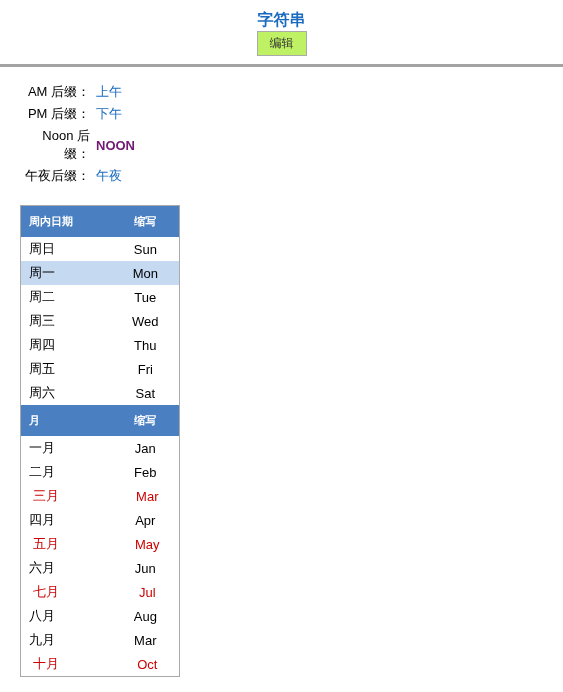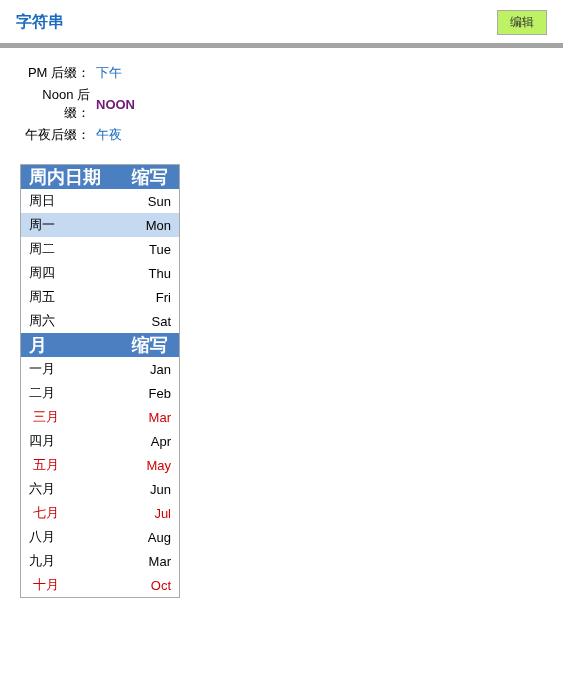--- a/index.html
+++ b/index.html
@@ -10,21 +10,22 @@
       color: #000;
       width: 563px;
       min-height: 692px;
     }
 
     .page-header {
       display: flex;
       align-items: center;
       justify-content: space-between;
       padding: 10px 16px 8px 16px;
-      border-bottom: 5px solid #a3a3a3;
+      border-bottom: 3px solid #a3a3a3;
+      flex-direction: column;
     }
 
     .page-title {
       color: #1a6bbf;
       font-size: 16px;
       font-weight: bold;
     }
 
     .edit-button {
       padding: 3px 12px;
@@ -69,38 +70,38 @@
 
     .calendar-table {
       border-collapse: collapse;
       border: 1px solid #aaa;
       width: 160px;
     }
 
     .calendar-table th {
       background-color: #4a7fc1;
       color: #fff;
-      padding: 0 8px;
+      padding: 8px 8px;
       text-align: left;
       font-weight: bold;
-      font-size: 18px;
+      font-size: 11px;
     }
 
     .calendar-table th.abbr-col {
       text-align: center;
       padding-right: 8px;
     }
 
     .calendar-table td {
       padding: 3px 8px;
       font-size: 13px;
     }
 
     .calendar-table td.abbr-cell {
-      text-align: right;
+      text-align: center;
       padding-right: 8px;
     }
 
     .calendar-table tr:nth-child(even) td {
       background: #fff;
     }
 
     .calendar-table tr:nth-child(odd) td {
       background: #fff;
     }
@@ -125,20 +126,24 @@
 
 <div class="page-header">
   <span class="page-title">字符串</span>
   <button class="edit-button">编辑</button>
 </div>
 
 <div class="content-area">
 
   <div class="suffix-section">
 
+  <div class="suffix-row">
+        <span class="suffix-label">AM 后缀：</span>
+        <span class="suffix-value">上午</span>
+      </div>
       <div class="suffix-row">
         <span class="suffix-label">PM 后缀：</span>
         <span class="suffix-value">下午</span>
       </div>
       <div class="suffix-row">
         <span class="suffix-label">Noon 后缀：</span>
         <span class="suffix-value noon">NOON</span>
       </div>
       <div class="suffix-row">
         <span class="suffix-label">午夜后缀：</span>
@@ -161,20 +166,24 @@
         </tr>
         <tr class="highlight-blue">
           <td>周一</td>
           <td class="abbr-cell">Mon</td>
         </tr>
         <tr>
           <td>周二</td>
           <td class="abbr-cell">Tue</td>
         </tr>
         <tr>
+          <td>周三</td>
+          <td class="abbr-cell">Wed</td>
+        </tr>
+        <tr>
           <td>周四</td>
           <td class="abbr-cell">Thu</td>
         </tr>
         <tr>
           <td>周五</td>
           <td class="abbr-cell">Fri</td>
         </tr>
         <tr>
           <td>周六</td>
           <td class="abbr-cell">Sat</td>

